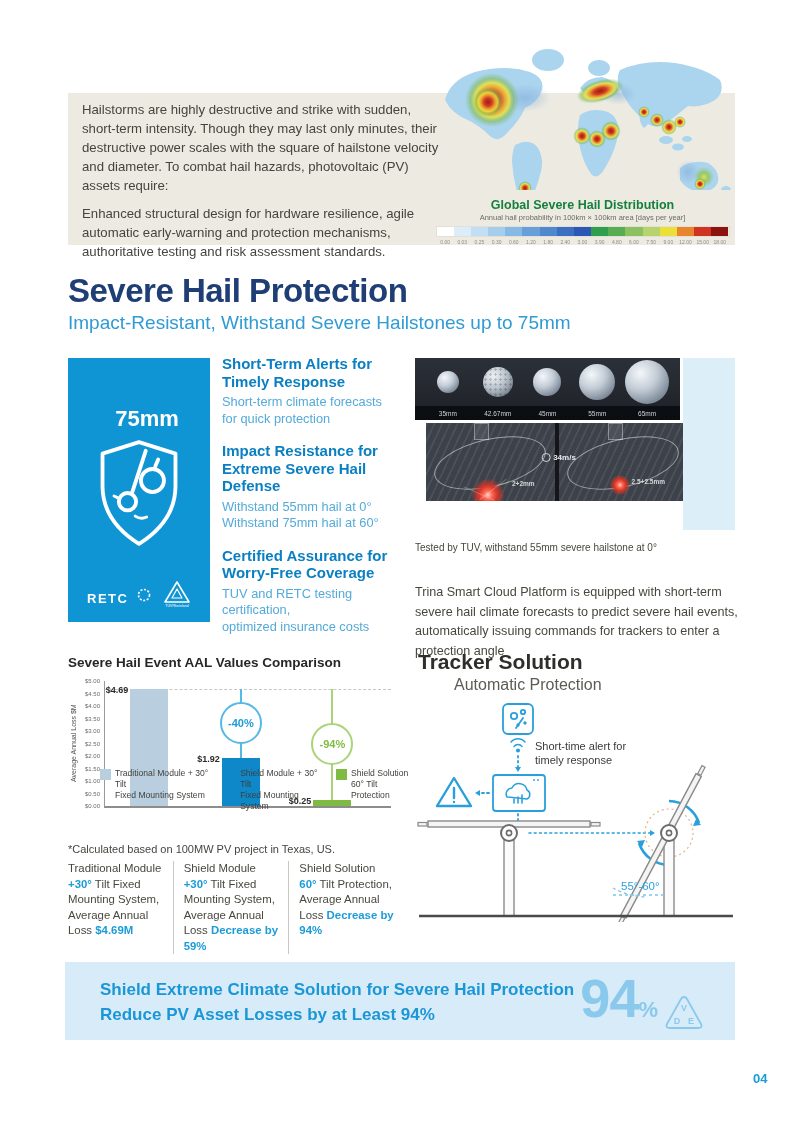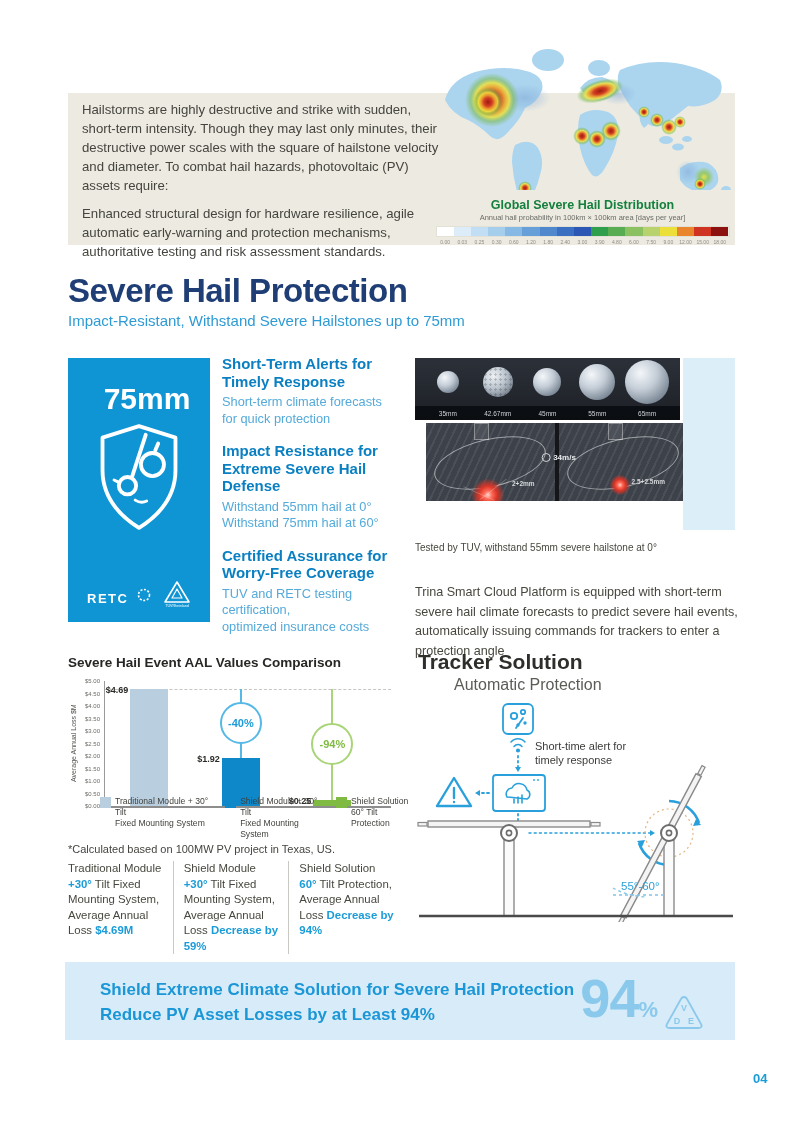--- a/index.html
+++ b/index.html
@@ -14,24 +14,24 @@
   .map-wrap{left:430px;top:40px;width:305px;}
   .map-caption{text-align:center;margin-top:4px;}
   .map-title{font-size:12.5px;font-weight:bold;color:#15803d;}
   .map-subtitle{font-size:7.5px;color:#6b6b66;margin-top:1px;}
   .cbar{display:flex;height:9px;width:292px;margin:4px auto 0 auto;border:1px solid #e3e1d6;}
   .cbar div{flex:1;}
   .cbar-labels{display:flex;width:292px;margin:2px auto 0 auto;}
   .cbar-labels span{flex:1;font-size:5px;color:#8d8d86;text-align:center;}
   
   .hero-title{left:68px;top:272px;font-size:33px;font-weight:bold;color:#1f3e75;letter-spacing:-0.5px;}
-  .hero-subtitle{left:68px;top:312px;font-size:15px;color:#2e9bd5;}
+  .hero-subtitle{left:68px;top:312px;font-size:19px;color:#2e9bd5;}
   
   .shield-card{left:68px;top:358px;width:142px;height:264px;background:#1095d4;color:#fff;text-align:center;}
-  .shield-value{margin-top:24px;font-size:30px;font-weight:bold;padding-left:16px;}
+  .shield-value{margin-top:48px;font-size:22px;font-weight:bold;padding-left:16px;}
   .cert-row{position:absolute;bottom:14px;left:0;right:0;display:flex;justify-content:center;align-items:flex-end;gap:10px;}
   
   .features{left:222px;top:355px;width:190px;}
   .feature-heading{font-size:15px;line-height:17.5px;font-weight:bold;color:#0a7fc2;white-space:pre-line;}
   .feature-body{font-size:12.8px;line-height:16.5px;color:#54aad9;white-space:pre-line;margin:4px 0 15px 0;}
   
   .photo1{left:415px;top:358px;width:265px;height:62px;background:linear-gradient(#2c3038,#1d2026);overflow:hidden;}
   .stone-row{display:flex;align-items:center;height:48px;padding:0 8px;}
   .stone-col{flex:1;display:flex;justify-content:center;align-items:center;}
   .stone{border-radius:50%;background:radial-gradient(circle at 35% 30%,#f4f7fa,#c3ccd6 40%,#7e8a98 75%,#555f6a);}
@@ -61,21 +61,21 @@
         text-align:center;font-size:7px;color:#55544f;}
   .yticks{position:absolute;left:12px;top:8px;width:22px;height:125px;}
   .ytick{position:absolute;right:2px;transform:translateY(50%);font-size:6px;color:#6c6b66;}
   .plot{position:absolute;left:36px;top:8px;width:286px;height:125px;border-left:1px solid #9a9a9a;border-bottom:2px solid #8d8d8d;}
   .bar{position:absolute;}
   .bar-label{position:absolute;width:38px;text-align:right;font-size:9px;font-weight:bold;color:#2b2b28;}
   .dashline{position:absolute;left:0;right:0;border-top:1.5px dashed #c6c6c3;}
   .stem{position:absolute;width:2px;}
   .ann-circle{position:absolute;width:38px;height:38px;border-radius:50%;border:2px solid;background:#fff;
       display:flex;align-items:center;justify-content:center;font-size:11px;font-weight:bold;}
-  .legend{left:100px;top:796px;width:310px;display:flex;gap:16px;}
+  .legend{left:100px;top:768px;width:310px;display:flex;gap:16px;}
   .lg-item{display:flex;gap:4px;align-items:flex-start;}
   .lg-swatch{width:11px;height:11px;margin-top:1px;flex:0 0 auto;}
   .lg-text{font-size:8.6px;line-height:11px;color:#3f3f3b;white-space:pre-line;}
   .footnote{left:68px;top:843px;font-size:11px;color:#45443f;}
   
   .cmp{left:68px;top:861px;width:336px;display:flex;font-size:11.4px;line-height:15.5px;color:#48473f;}
   .cmp-col{width:100px;padding-right:9px;}
   .cmp-col + .cmp-col{border-left:1px solid #c9c9c4;padding-left:10px;}
   .blue-strong{color:#1b9cd8;font-weight:bold;}
   

